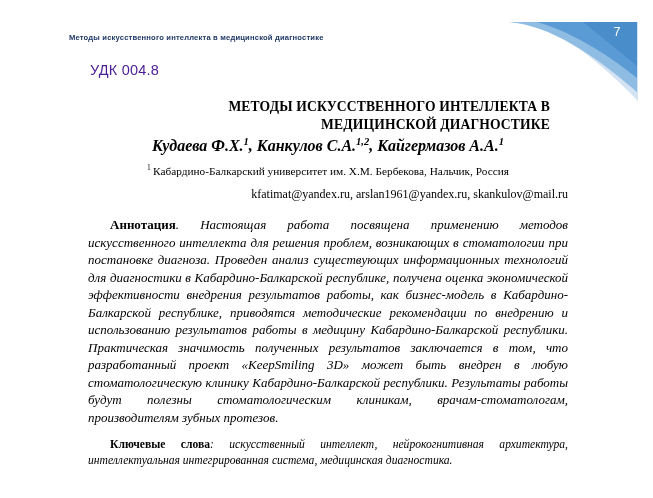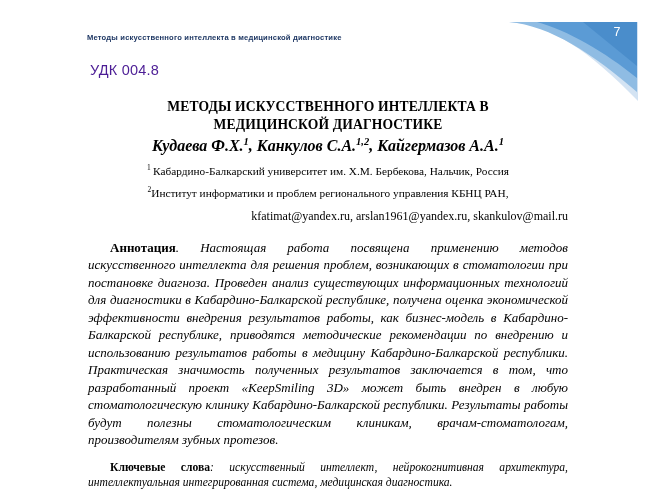--- a/index.html
+++ b/index.html
@@ -41,21 +41,21 @@
     font-family: "Liberation Sans", "DejaVu Sans", sans-serif;
     font-size: 12.5px;
     font-weight: 400;
     letter-spacing: 0.2px;
     line-height: 1;
   }
 
   
   #running-head {
     position: absolute;
-    left: 87px;
+    left: 69px;
     top: 33px;
     font-family: "Liberation Sans", "DejaVu Sans", sans-serif;
     font-size: 7.6px;
     font-weight: bold;
     color: #1F3864;
     letter-spacing: 0.18px;
     white-space: nowrap;
   }
 
   
@@ -72,21 +72,21 @@
 
   
   #content {
     position: absolute;
     left: 88px;
     top: 98px;
     width: 480px;
   }
 
   #title {
-    text-align: center;
+    text-align: right;
     font-family: "Liberation Serif", "DejaVu Serif", serif;
     font-weight: bold;
     font-size: 13.6px;
     line-height: 1.32;
     letter-spacing: 0.15px;
     margin: 0 0 2px 0;
     padding: 0 18px;
   }
   #title .tline { display: block; }
 
@@ -183,23 +183,20 @@
     <p id="authors">
       <span>Кудаева Ф.Х.</span><sup>1</sup>,
       <span>Канкулов С.А.</span><sup>1,2</sup>,
       <span>Кайгермазов А.А.</span><sup>1</sup>
     </p>
 
     <p class="affil">
       <sup>1</sup> <span>Кабардино-Балкарский университет им. Х.М. Бербекова, Нальчик, Россия</span>
     </p>
 
-    <p class="affil indent-fix">
-      <sup>2</sup><span>Институт информатики и проблем регионального управления КБНЦ РАН,</span>
-    </p>
 
 
     <p id="emails">kfatimat@yandex.ru, arslan1961@yandex.ru, skankulov@mail.ru</p>
 
     <p id="abstract">
       <span class="lead">Аннотация</span><span>. </span><span>Настоящая работа посвящена применению методов искусственного интеллекта для решения проблем, возникающих в стоматологии при постановке диагноза. Проведен анализ существующих информационных технологий для диагностики в Кабардино-Балкарской республике, получена оценка экономической эффективности внедрения результатов работы, как бизнес-модель в Кабардино-Балкарской республике, приводятся методические рекомендации по внедрению и использованию результатов работы в медицину Кабардино-Балкарской республики. Практическая значимость полученных результатов заключается в том, что разработанный проект «KeepSmiling 3D» может быть внедрен в любую стоматологическую клинику Кабардино-Балкарской республики. Результаты работы будут полезны стоматологическим клиникам, врачам-стоматологам, производителям зубных протезов.</span>
     </p>
 
     <p id="keywords">
       <span class="lead">Ключевые слова</span><span>: </span><span>искусственный интеллект, нейрокогнитивная архитектура, интеллектуальная интегрированная система, медицинская диагностика.</span>

